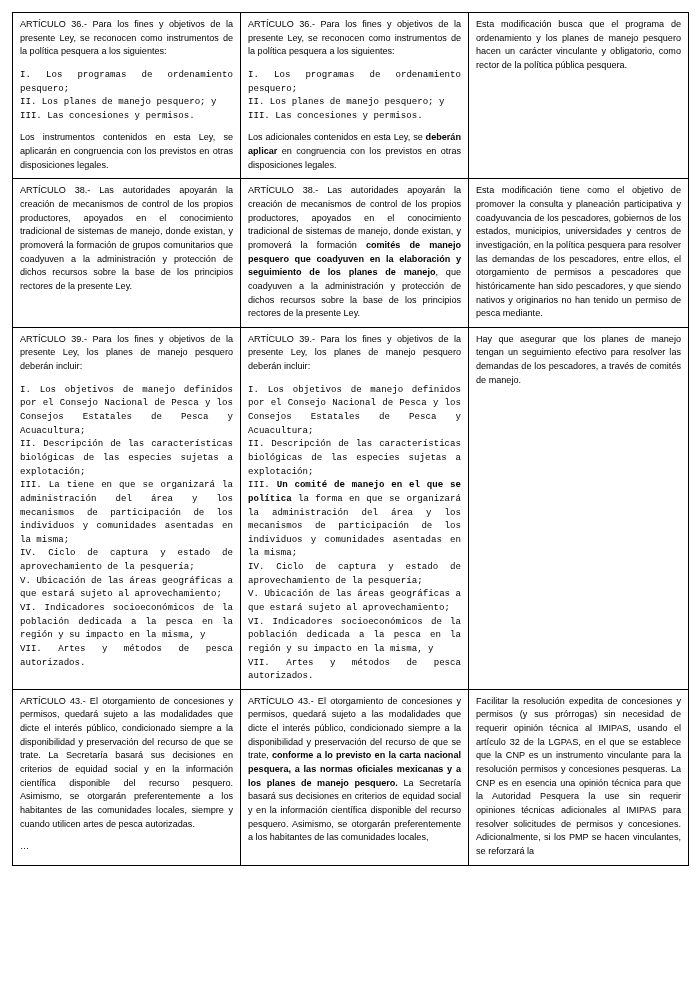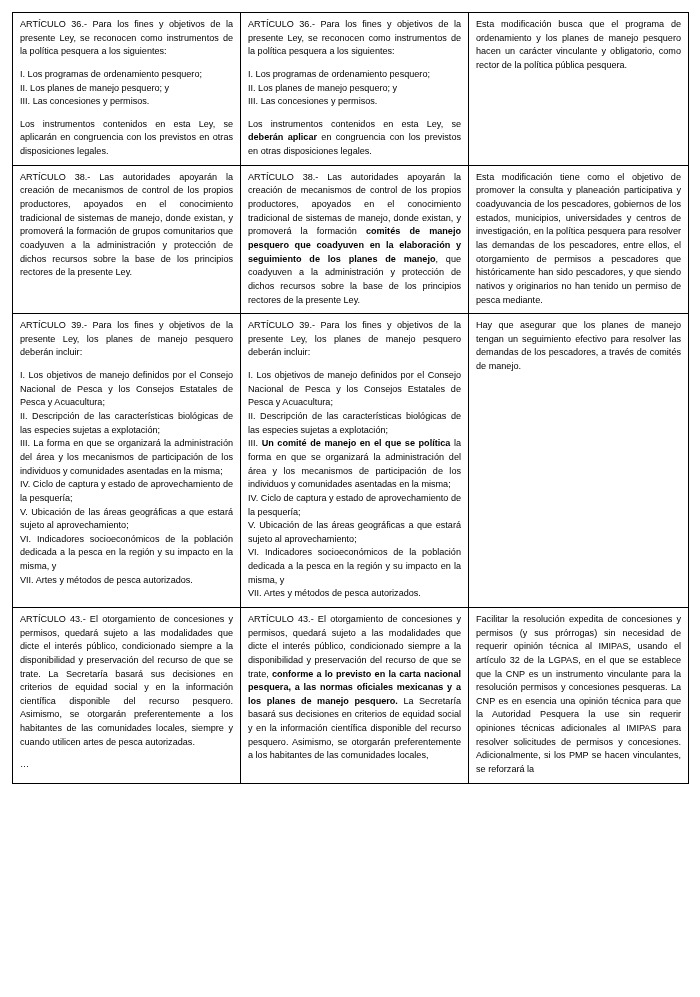--- a/index.html
+++ b/index.html
@@ -41,20 +41,21 @@
     vertical-align: middle;
   }
   p {
     margin: 0 0 9px 0;
   }
   p:last-child {
     margin-bottom: 0;
   }
   p.list-line {
     margin: 0;
+    font-family: Liberation Mono, monospace;
   }
   b, strong { font-weight: bold; }
   .ellip { letter-spacing: 1px; }
 </style>
 </head>
 <body>
 
 <div class="page">
   <table class="doc-table">
     <colgroup>
@@ -70,21 +71,21 @@
           <p class="list-line">I. Los programas de ordenamiento pesquero;</p>
           <p class="list-line">II. Los planes de manejo pesquero; y</p>
           <p class="list-line">III. Las concesiones y permisos.</p>
           <p style="margin-top:9px;">Los instrumentos contenidos en esta Ley, se aplicarán en congruencia con los previstos en otras disposiciones legales.</p>
         </td>
         <td>
           <p class="blk">ARTÍCULO 36.- Para los fines y objetivos de la presente Ley, se reconocen como instrumentos de la política pesquera a los siguientes:</p>
           <p class="list-line">I. Los programas de ordenamiento pesquero;</p>
           <p class="list-line">II. Los planes de manejo pesquero; y</p>
           <p class="list-line">III. Las concesiones y permisos.</p>
-          <p style="margin-top:9px;"><span>Los instrumentos contenidos en esta Ley, se </span><b>deberán aplicar</b><span> en congruencia con los previstos en otras disposiciones legales.</span></p>
+          <p style="margin-top:9px;"><span>Los adicionales contenidos en esta Ley, se </span><b>deberán aplicar</b><span> en congruencia con los previstos en otras disposiciones legales.</span></p>
         </td>
         <td class="comment-center">
           <p>Esta modificación busca que el programa de ordenamiento y los planes de manejo pesquero hacen un carácter vinculante y obligatorio, como rector de la política pública pesquera.</p>
         </td>
       </tr>
 
       <tr>
         <td>
           <p>ARTÍCULO 38.- Las autoridades apoyarán la creación de mecanismos de control de los propios productores, apoyados en el conocimiento tradicional de sistemas de manejo, donde existan, y promoverá la formación de grupos comunitarios que coadyuven a la administración y protección de dichos recursos sobre la base de los principios rectores de la presente Ley.</p>
         </td>
@@ -94,21 +95,21 @@
         <td>
           <p>Esta modificación tiene como el objetivo de promover la consulta y planeación participativa y coadyuvancia de los pescadores, gobiernos de los estados, municipios, universidades y centros de investigación, en la política pesquera para resolver las demandas de los pescadores, entre ellos, el otorgamiento de permisos a pescadores que históricamente han sido pescadores, y que siendo nativos y originarios no han tenido un permiso de pesca mediante.</p>
         </td>
       </tr>
 
       <tr>
         <td>
           <p class="blk">ARTÍCULO 39.- Para los fines y objetivos de la presente Ley, los planes de manejo pesquero deberán incluir:</p>
           <p style="margin-top:9px;" class="list-line">I. Los objetivos de manejo definidos por el Consejo Nacional de Pesca y los Consejos Estatales de Pesca y Acuacultura;</p>
           <p class="list-line">II. Descripción de las características biológicas de las especies sujetas a explotación;</p>
-          <p class="list-line">III. La forma en que se organizará la administración del área y los mecanismos de participación de los individuos y comunidades asentadas en la misma;</p>
+          <p class="list-line">III. La tiene en que se organizará la administración del área y los mecanismos de participación de los individuos y comunidades asentadas en la misma;</p>
           <p class="list-line">IV. Ciclo de captura y estado de aprovechamiento de la pesquería;</p>
           <p class="list-line">V. Ubicación de las áreas geográficas a que estará sujeto al aprovechamiento;</p>
           <p class="list-line">VI. Indicadores socioeconómicos de la población dedicada a la pesca en la región y su impacto en la misma, y</p>
           <p class="list-line">VII. Artes y métodos de pesca autorizados.</p>
         </td>
         <td>
           <p class="blk">ARTÍCULO 39.- Para los fines y objetivos de la presente Ley, los planes de manejo pesquero deberán incluir:</p>
           <p style="margin-top:9px;" class="list-line">I. Los objetivos de manejo definidos por el Consejo Nacional de Pesca y los Consejos Estatales de Pesca y Acuacultura;</p>
           <p class="list-line">II. Descripción de las características biológicas de las especies sujetas a explotación;</p>
           <p class="list-line"><span>III. </span><b>Un comité de manejo en el que se política</b><span> la forma en que se organizará la administración del área y los mecanismos de participación de los individuos y comunidades asentadas en la misma;</span></p>

